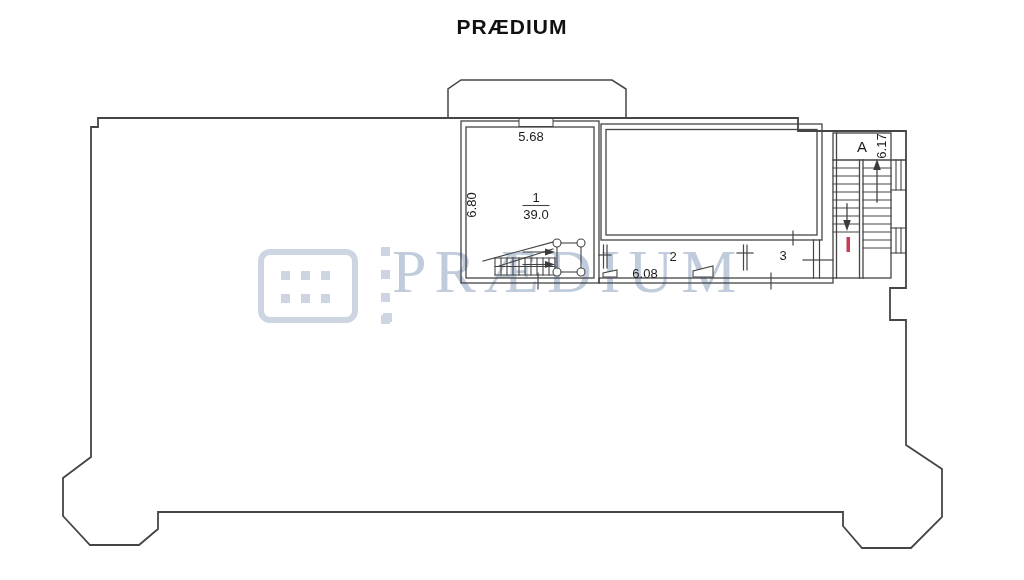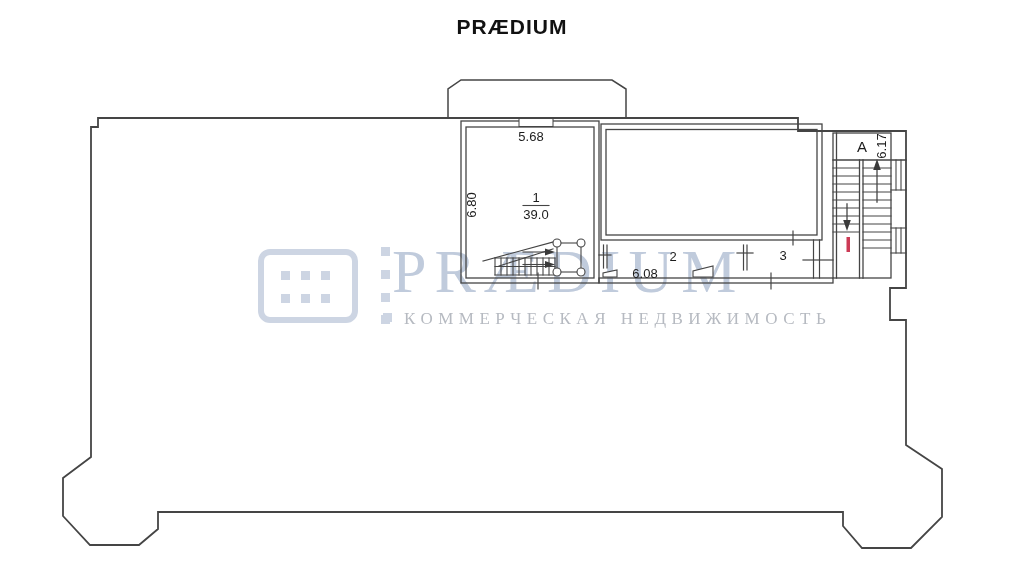--- a/index.html
+++ b/index.html
@@ -46,21 +46,20 @@
     <div class="wm-sq" style="left:321px;top:271px"></div>
     <div class="wm-sq" style="left:281px;top:294px"></div>
     <div class="wm-sq" style="left:301px;top:294px"></div>
     <div class="wm-sq" style="left:321px;top:294px"></div>
     <div class="wm-sq" style="left:381px;top:247px"></div>
     <div class="wm-sq" style="left:381px;top:270px"></div>
     <div class="wm-sq" style="left:381px;top:293px"></div>
     <div class="wm-sq" style="left:381px;top:315px"></div>
     <div class="wm-brand">PRÆDIUM</div>
     <div class="wm-sq" style="left:383px;top:313px"></div>
-    <div class="wm-sub">КОММЕРЧЕСКАЯ НЕДВИЖИМОСТЬ</div>
   </div>
 
   <svg class="plan" width="1024" height="580" viewBox="0 0 1024 580">
 
     <g stroke="#454545" fill="none" stroke-linecap="square">
 
       <path stroke-width="1.8" d="M 98,118 L 798,118 L 798,131 L 906,131 L 906,288 L 890,288 L 890,320 L 906,320
            L 906,445 L 942,469 L 942,517 L 911,548 L 862,548 L 843,526 L 843,512
            L 158,512 L 158,529 L 139,545 L 90,545 L 63,516 L 63,478 L 91,457 L 91,127 L 98,127 Z"></path>
 

